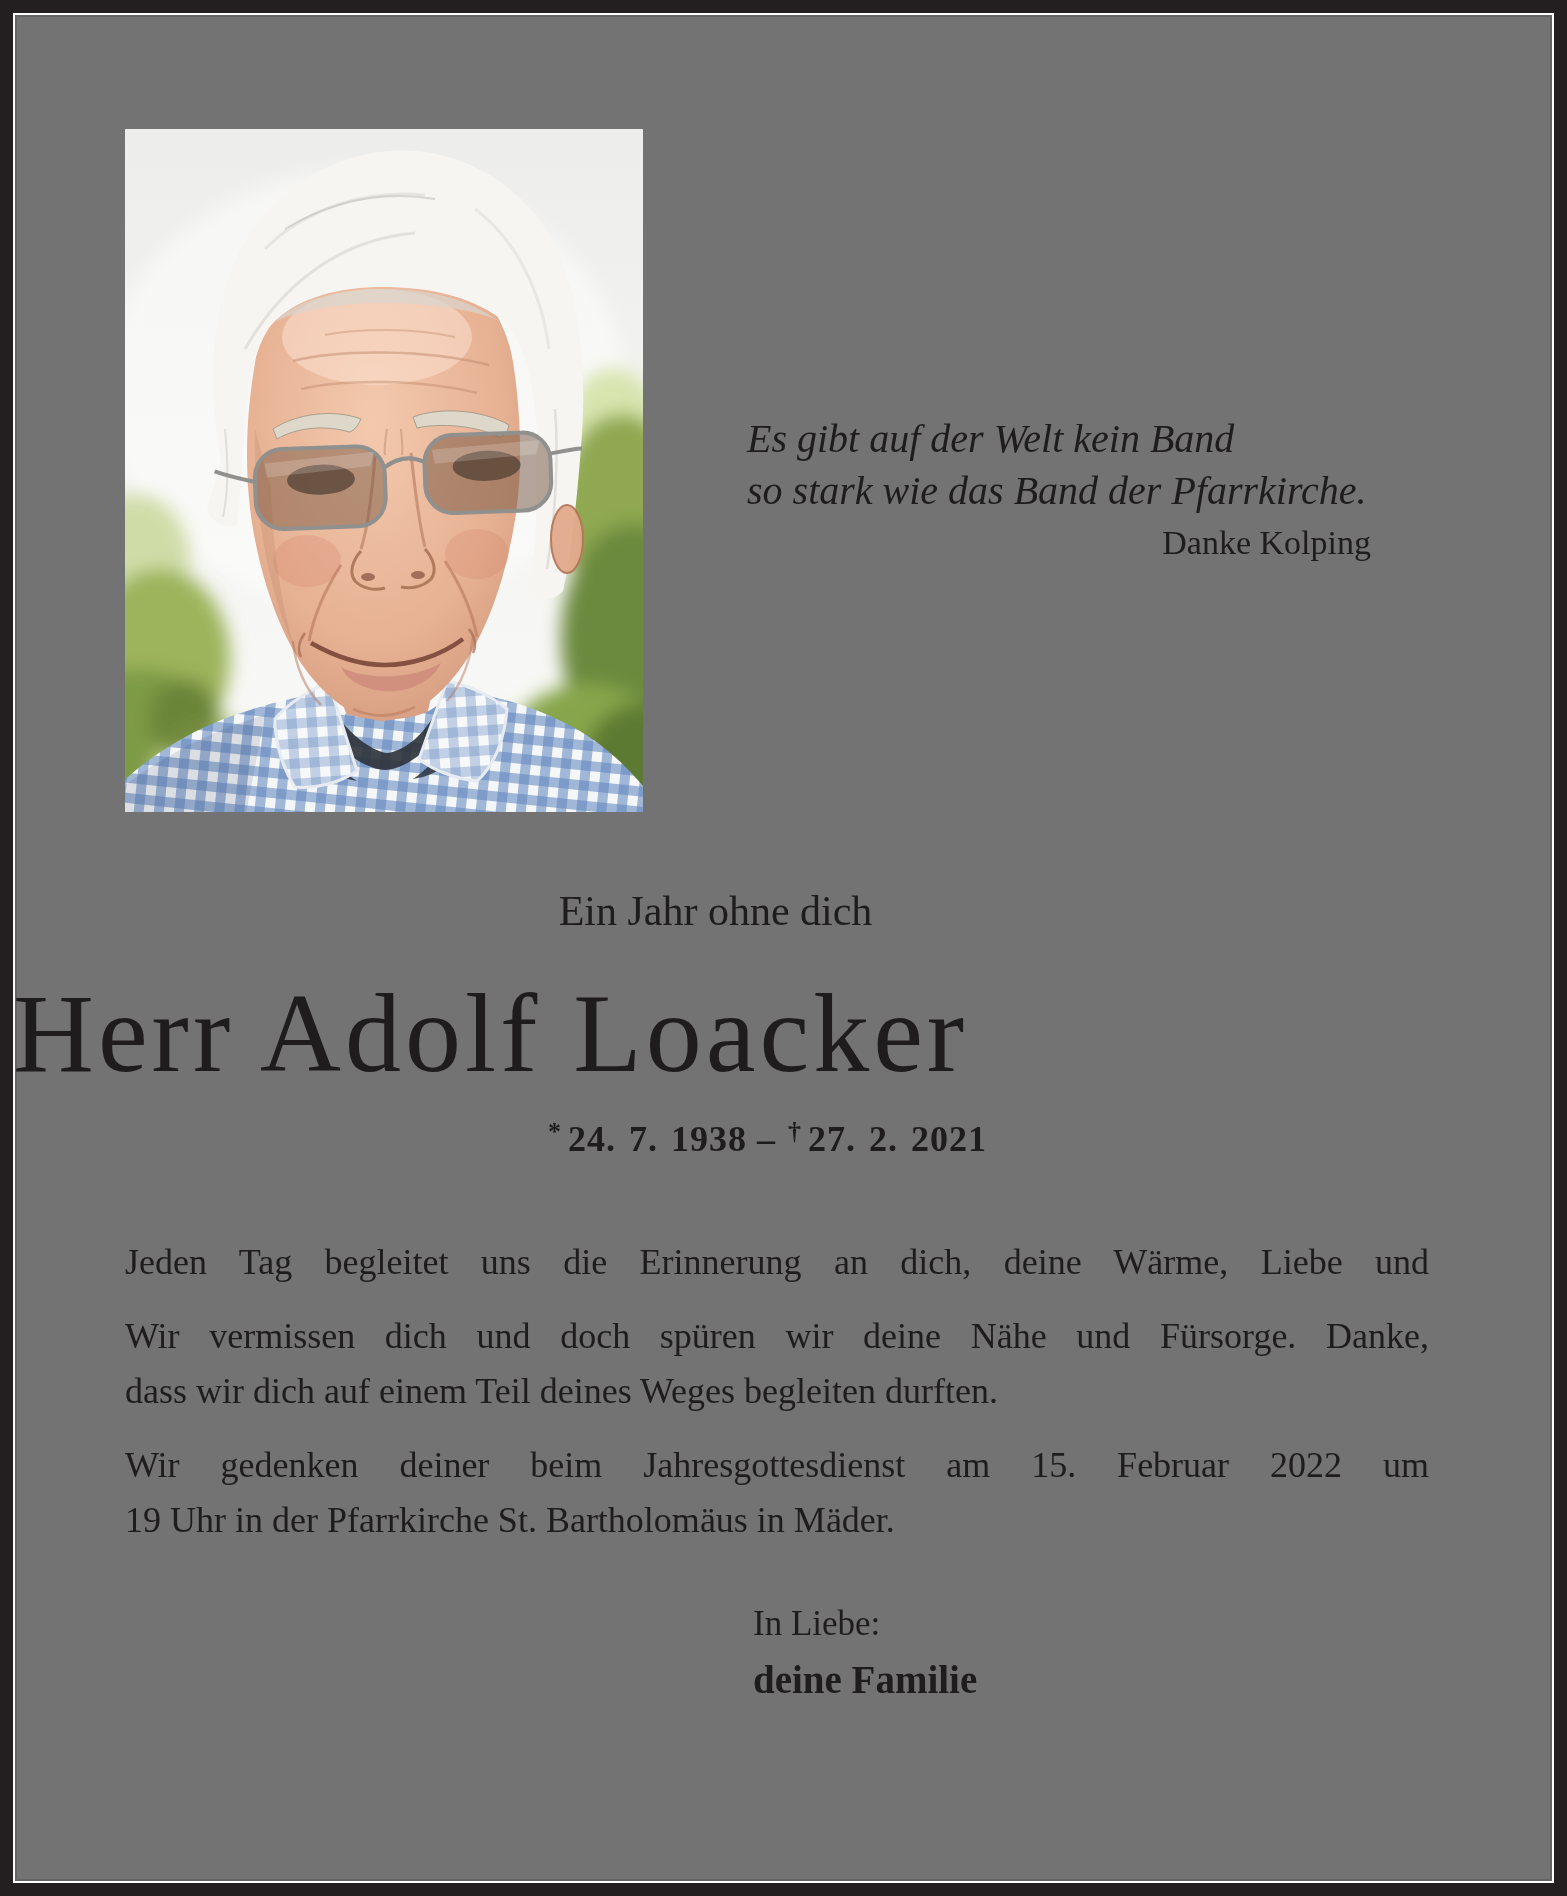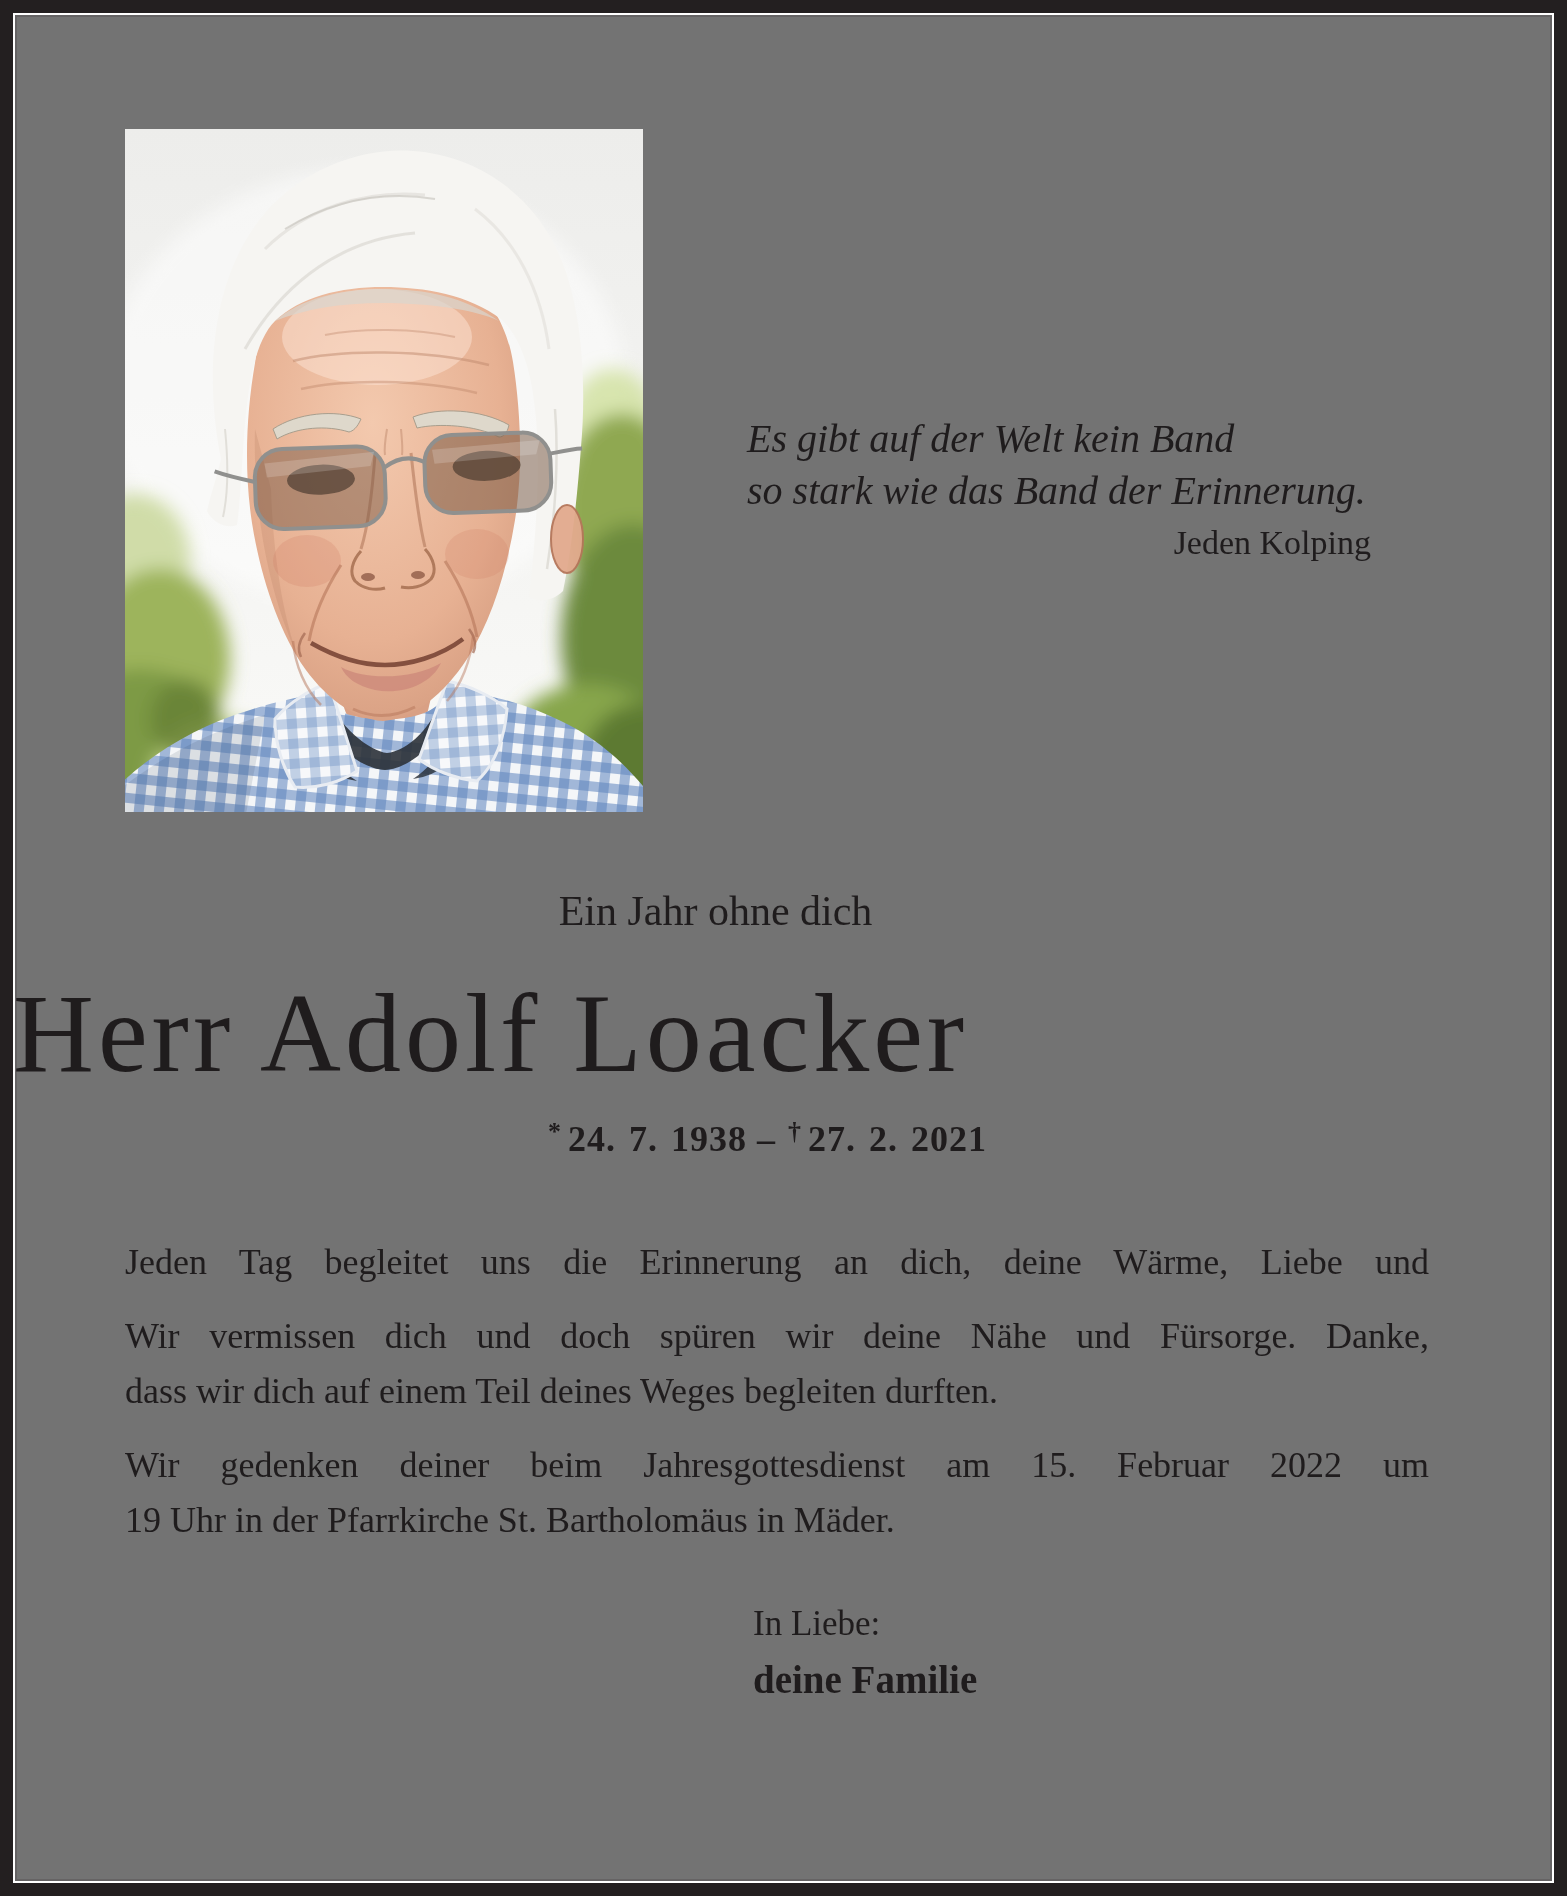--- a/index.html
+++ b/index.html
@@ -198,22 +198,22 @@
         <path d="M 130 348 C 114 344 100 340 90 336" stroke="#90908e" stroke-width="4" fill="none"></path>
         <path d="M 426 330 C 438 328 448 326 458 326" stroke="#90908e" stroke-width="4" fill="none"></path>
         <path d="M 140 330 L 250 322 L 246 336 L 142 344 Z" fill="#ffffff" opacity="0.18"></path>
         <path d="M 308 322 L 416 316 L 412 330 L 310 336 Z" fill="#ffffff" opacity="0.18"></path>
       </g>
     </svg>
   </div>
 
   <div class="quote">
     <div>Es gibt auf der Welt kein Band</div>
-    <div>so stark wie das Band der Erinnerung.</div>
-    <div class="quote-attribution">Jeden Kolping</div>
+    <div>so stark wie das Band der Pfarrkirche.</div>
+    <div class="quote-attribution">Danke Kolping</div>
   </div>
 
   <div class="intro">Ein Jahr ohne dich</div>
   <h1 class="name">Herr Adolf Loacker</h1>
 
   <div class="dates"><span class="sym">*</span><span>24. 7. 1938</span><span class="sep">–</span><span class="sym">†</span><span>27. 2. 2021</span></div>
 
   <div class="body-text">
     <div class="para">
       <div class="jline">Jeden Tag begleitet uns die Erinnerung an dich, deine Wärme, Liebe und</div>

